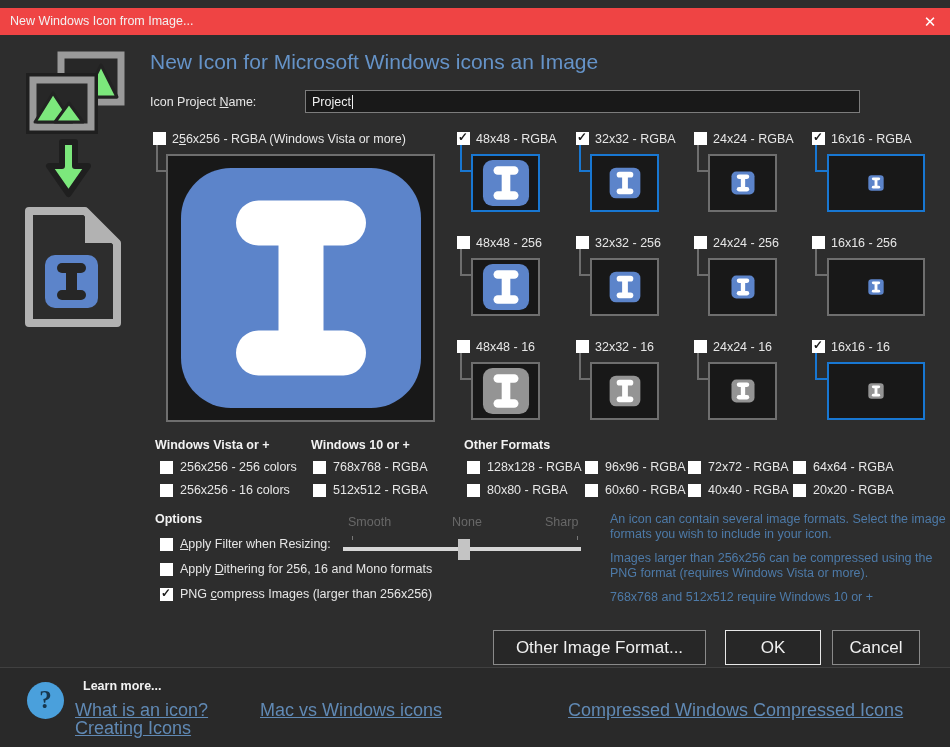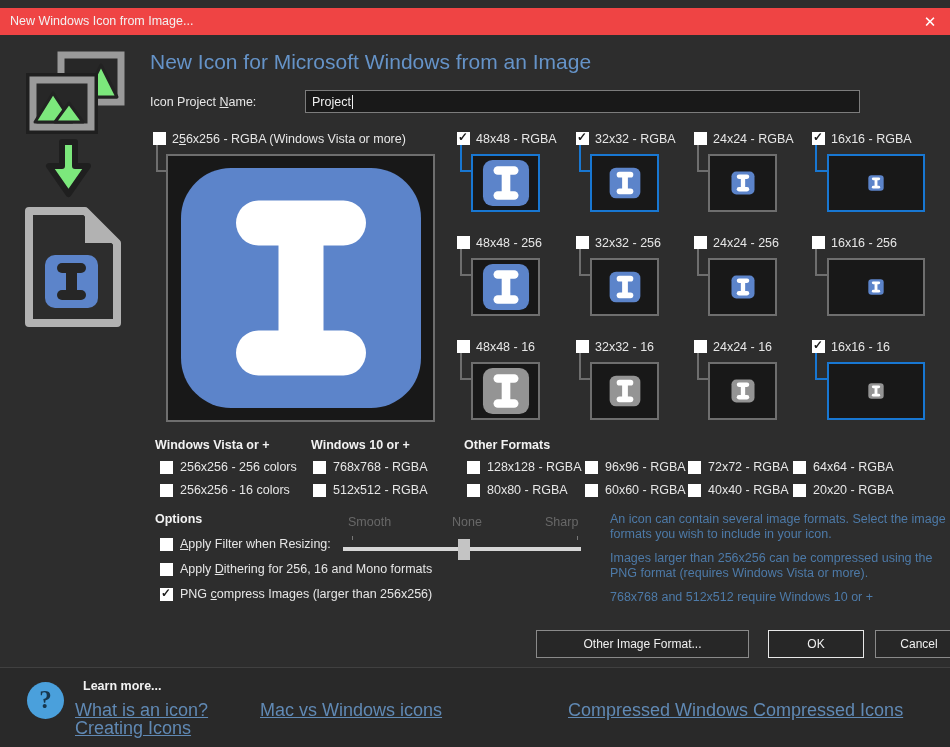--- a/index.html
+++ b/index.html
@@ -47,22 +47,22 @@
   .slider { position:absolute; left:343px; top:515px; width:246px; height:50px;text-align:right; }
   .slider .slbl { position:absolute; top:0; font-size:12.5px; color:#686868; }
   .tick { position:absolute; top:21px; width:1px; height:4px; background:#777; }
   .track { position:absolute; left:0; top:32px; width:238px; height:4px; background:#d6d6d6; }
   .thumb { position:absolute; left:115px; top:24px; width:12px; height:21px; background:#c4c4c4; cursor:pointer; }
   
   .info { position:absolute; left:610px; top:512px; width:342px; color:#4d7aa8;
           font-size:12.5px; line-height:15px; }
   .info p { margin:0 0 9px; }
   
-  .btn { position:absolute; top:630px; height:28px; background:#272727; border:1px solid #8a8a8a;
-         color:#f0f0f0; font-size:12px; font-family:inherit; cursor:pointer;margin-left:43px; }
+  .btn { position:absolute; top:630px; height:35px; background:#272727; border:1px solid #8a8a8a;
+         color:#f0f0f0; font-size:17px; font-family:inherit; cursor:pointer; }
   .btn.default { border-color:#e8e8e8; }
   
   .footer { position:absolute; left:0; right:0; top:667px; bottom:0; background:#292929;
             border-top:1px solid #404040; }
   .help-circle { position:absolute; left:27px; top:14px; width:37px; height:37px; border-radius:50%;
       background:#4aa0dc; color:#17364d; font-size:25px; font-weight:bold; text-align:center;
       line-height:36px; font-family:"Liberation Serif", serif; }
   .learn { position:absolute; left:75px; top:11px; font-size:12.5px; font-weight:bold; color:#f2f2f2;margin-left:8px; }
   .link { position:absolute; font-size:18px; color:#6089b4; text-decoration:underline;
           white-space:nowrap; cursor:pointer; }
@@ -102,21 +102,21 @@
   <g>
     <path d="M14 166 L70 166 L102 198 L102 278 L14 278 Z" fill="#2d2d2d" stroke="#b2b2b2" stroke-width="8" stroke-linejoin="round"></path>
     <path d="M70 166 L102 198 L70 198 Z" fill="#b2b2b2"></path>
     <rect x="30" y="210" width="53" height="53" rx="10" fill="#5c84ca"></rect>
     <rect x="42" y="218" width="29" height="10" rx="5" fill="#262626"></rect>
     <rect x="51" y="223" width="11" height="30" fill="#262626"></rect>
     <rect x="42" y="245" width="29" height="10" rx="5" fill="#262626"></rect>
   </g>
 </svg>
 
-<div class="h1">New Icon for Microsoft Windows from an Image</div>
+<div class="h1">New Icon for Microsoft Windows icons an Image</div>
 <div class="lbl project-label"><span>Icon Project </span><span class="mn">N</span><span>ame:</span></div>
 <div class="project-input">
     <span>Project</span>
     <span class="caret"></span>
   </div>
 
 <div class="cell" style="left:153px;top:131px">
   <span class="cb"></span>
   <span class="cblabel"><span>2</span><span class="mn">5</span><span>6x256 - RGBA (Windows Vista or more)</span></span>
   <i class="connv"></i>

